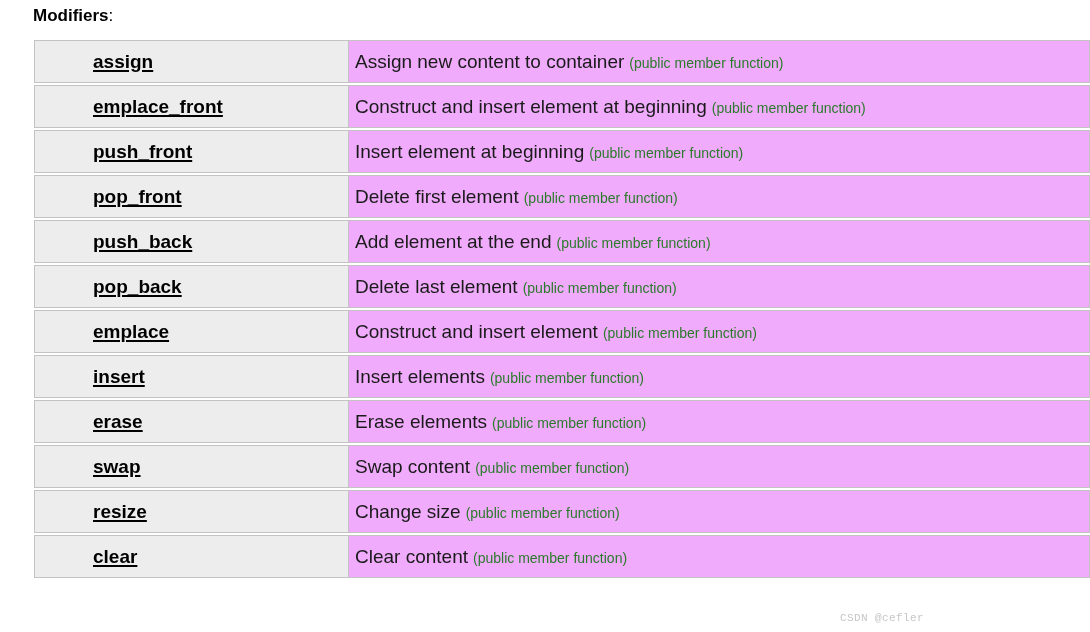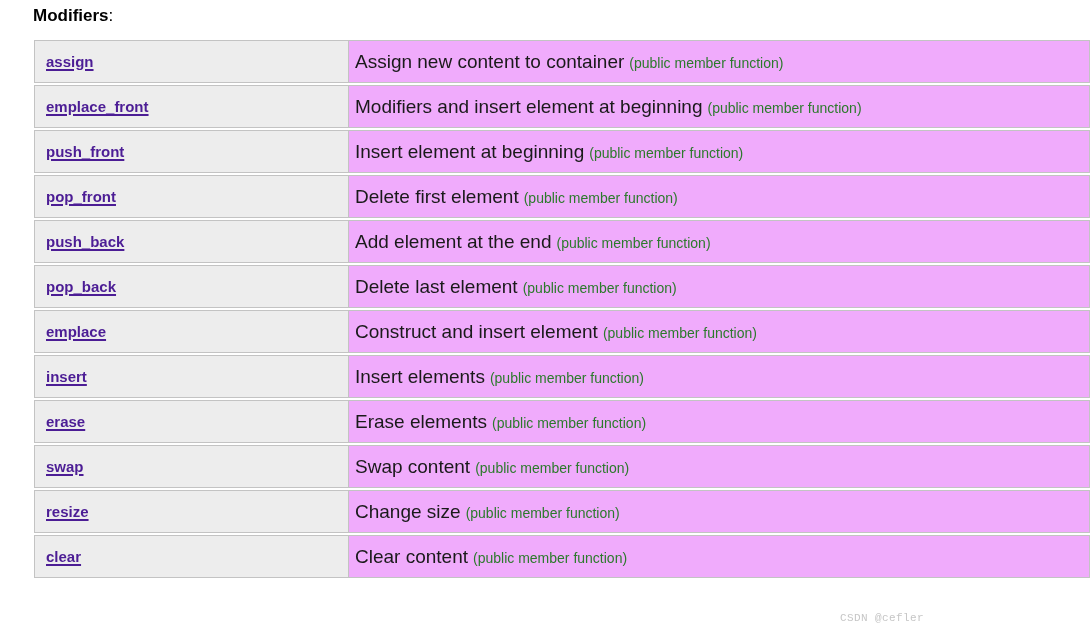--- a/index.html
+++ b/index.html
@@ -66,28 +66,29 @@
 
   td.cell-desc {
     background: #f0abfc;
     border-left: 1px solid #c3c3c3;
     padding-left: 6px;
     white-space: nowrap;
     overflow: hidden;
   }
 
   .fn-link {
-    font-size: 15px;
+    font-size: 19px;
     font-weight: bold;
-    color: #4c1d95;
+    color: #000000;
     text-decoration: underline;
     text-underline-offset: 2px;
     text-decoration-thickness: 2px;
     cursor: pointer;
     white-space: nowrap;
+    margin-left: 47px;
   }
 
   .desc-main {
     font-size: 19px;
     color: #1a1a1a;
     font-weight: normal;
   }
 
   .desc-note {
     font-size: 14px;
@@ -117,21 +118,21 @@
   </div>
 
   <table class="ref-table">
     <tbody>
         <tr>
           <td class="cell-name"><span class="fn-link">assign</span></td>
           <td class="cell-desc"><span class="desc-main">Assign new content to container</span><span class="desc-note">(public member function)</span></td>
         </tr>
         <tr>
           <td class="cell-name"><span class="fn-link">emplace_front</span></td>
-          <td class="cell-desc"><span class="desc-main">Modifiers and insert element at beginning</span><span class="desc-note">(public member function)</span></td>
+          <td class="cell-desc"><span class="desc-main">Construct and insert element at beginning</span><span class="desc-note">(public member function)</span></td>
         </tr>
         <tr>
           <td class="cell-name"><span class="fn-link">push_front</span></td>
           <td class="cell-desc"><span class="desc-main">Insert element at beginning</span><span class="desc-note">(public member function)</span></td>
         </tr>
         <tr>
           <td class="cell-name"><span class="fn-link">pop_front</span></td>
           <td class="cell-desc"><span class="desc-main">Delete first element</span><span class="desc-note">(public member function)</span></td>
         </tr>
         <tr>

